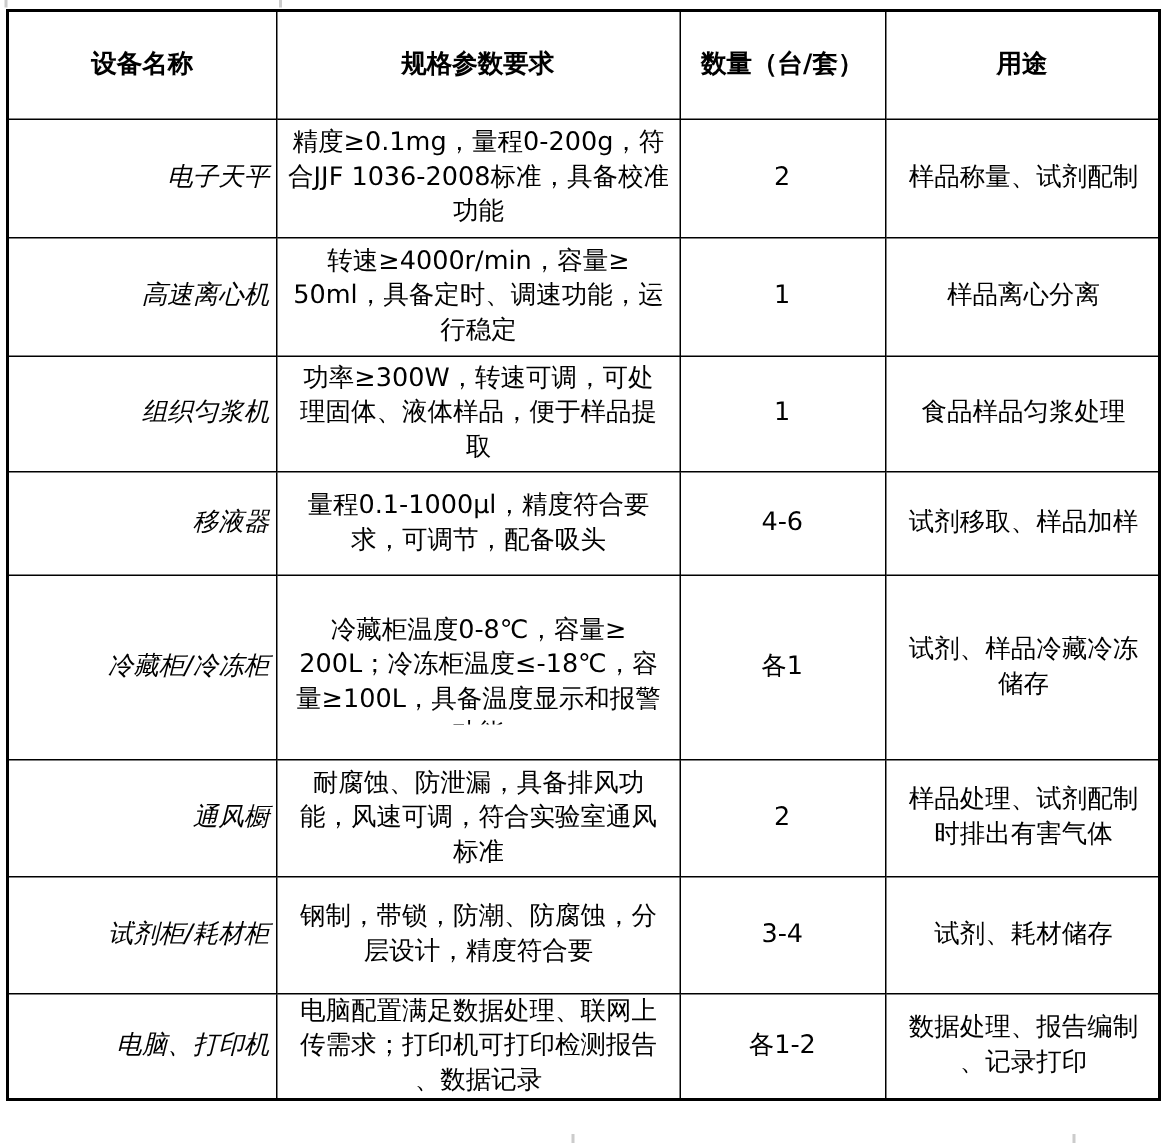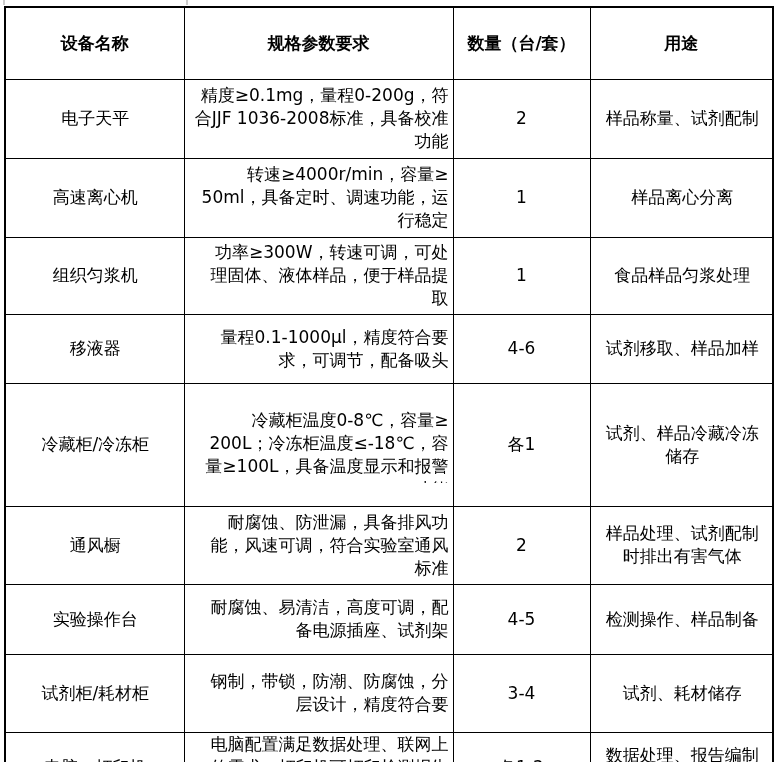--- a/index.html
+++ b/index.html
@@ -36,25 +36,26 @@
     vertical-align: middle;
     overflow: hidden;
     box-sizing: border-box;
   }
   .spec-table th {
     font-weight: bold;
     text-align: center;
     padding: 0 2px;
   }
   td.c-name {
-    text-align: center;
+    text-align: right;
     padding: 0 4px 0 5px;
+    font-style: italic;
   }
   td.c-spec {
-    text-align: right;
+    text-align: center;
     padding: 0 4px 0 5px;
     white-space: pre-line;
   }
   td.c-qty {
     text-align: center;
     padding: 0 2px;
   }
   td.c-use {
     text-align: center;
     padding: 0 4px 0 6px;
@@ -157,27 +158,20 @@
       </tr>
       <tr class="h78">
         <td class="c-name">通风橱</td>
         <td class="c-spec">耐腐蚀、防泄漏，具备排风功
 能，风速可调，符合实验室通风
 标准</td>
         <td class="c-qty">2</td>
         <td class="c-use">样品处理、试剂配制
 时排出有害气体</td>
       </tr>
-      <tr class="h70">
-        <td class="c-name">实验操作台</td>
-        <td class="c-spec">耐腐蚀、易清洁，高度可调，配
-备电源插座、试剂架</td>
-        <td class="c-qty">4-5</td>
-        <td class="c-use">检测操作、样品制备</td>
-      </tr>
       <tr class="h78">
         <td class="c-name">试剂柜/耗材柜</td>
         <td class="c-spec">钢制，带锁，防潮、防腐蚀，分
 层设计，精度符合要</td>
         <td class="c-qty">3-4</td>
         <td class="c-use">试剂、耗材储存</td>
       </tr>
       <tr class="h71">
         <td class="c-name">电脑、打印机</td>
         <td class="c-spec">电脑配置满足数据处理、联网上

